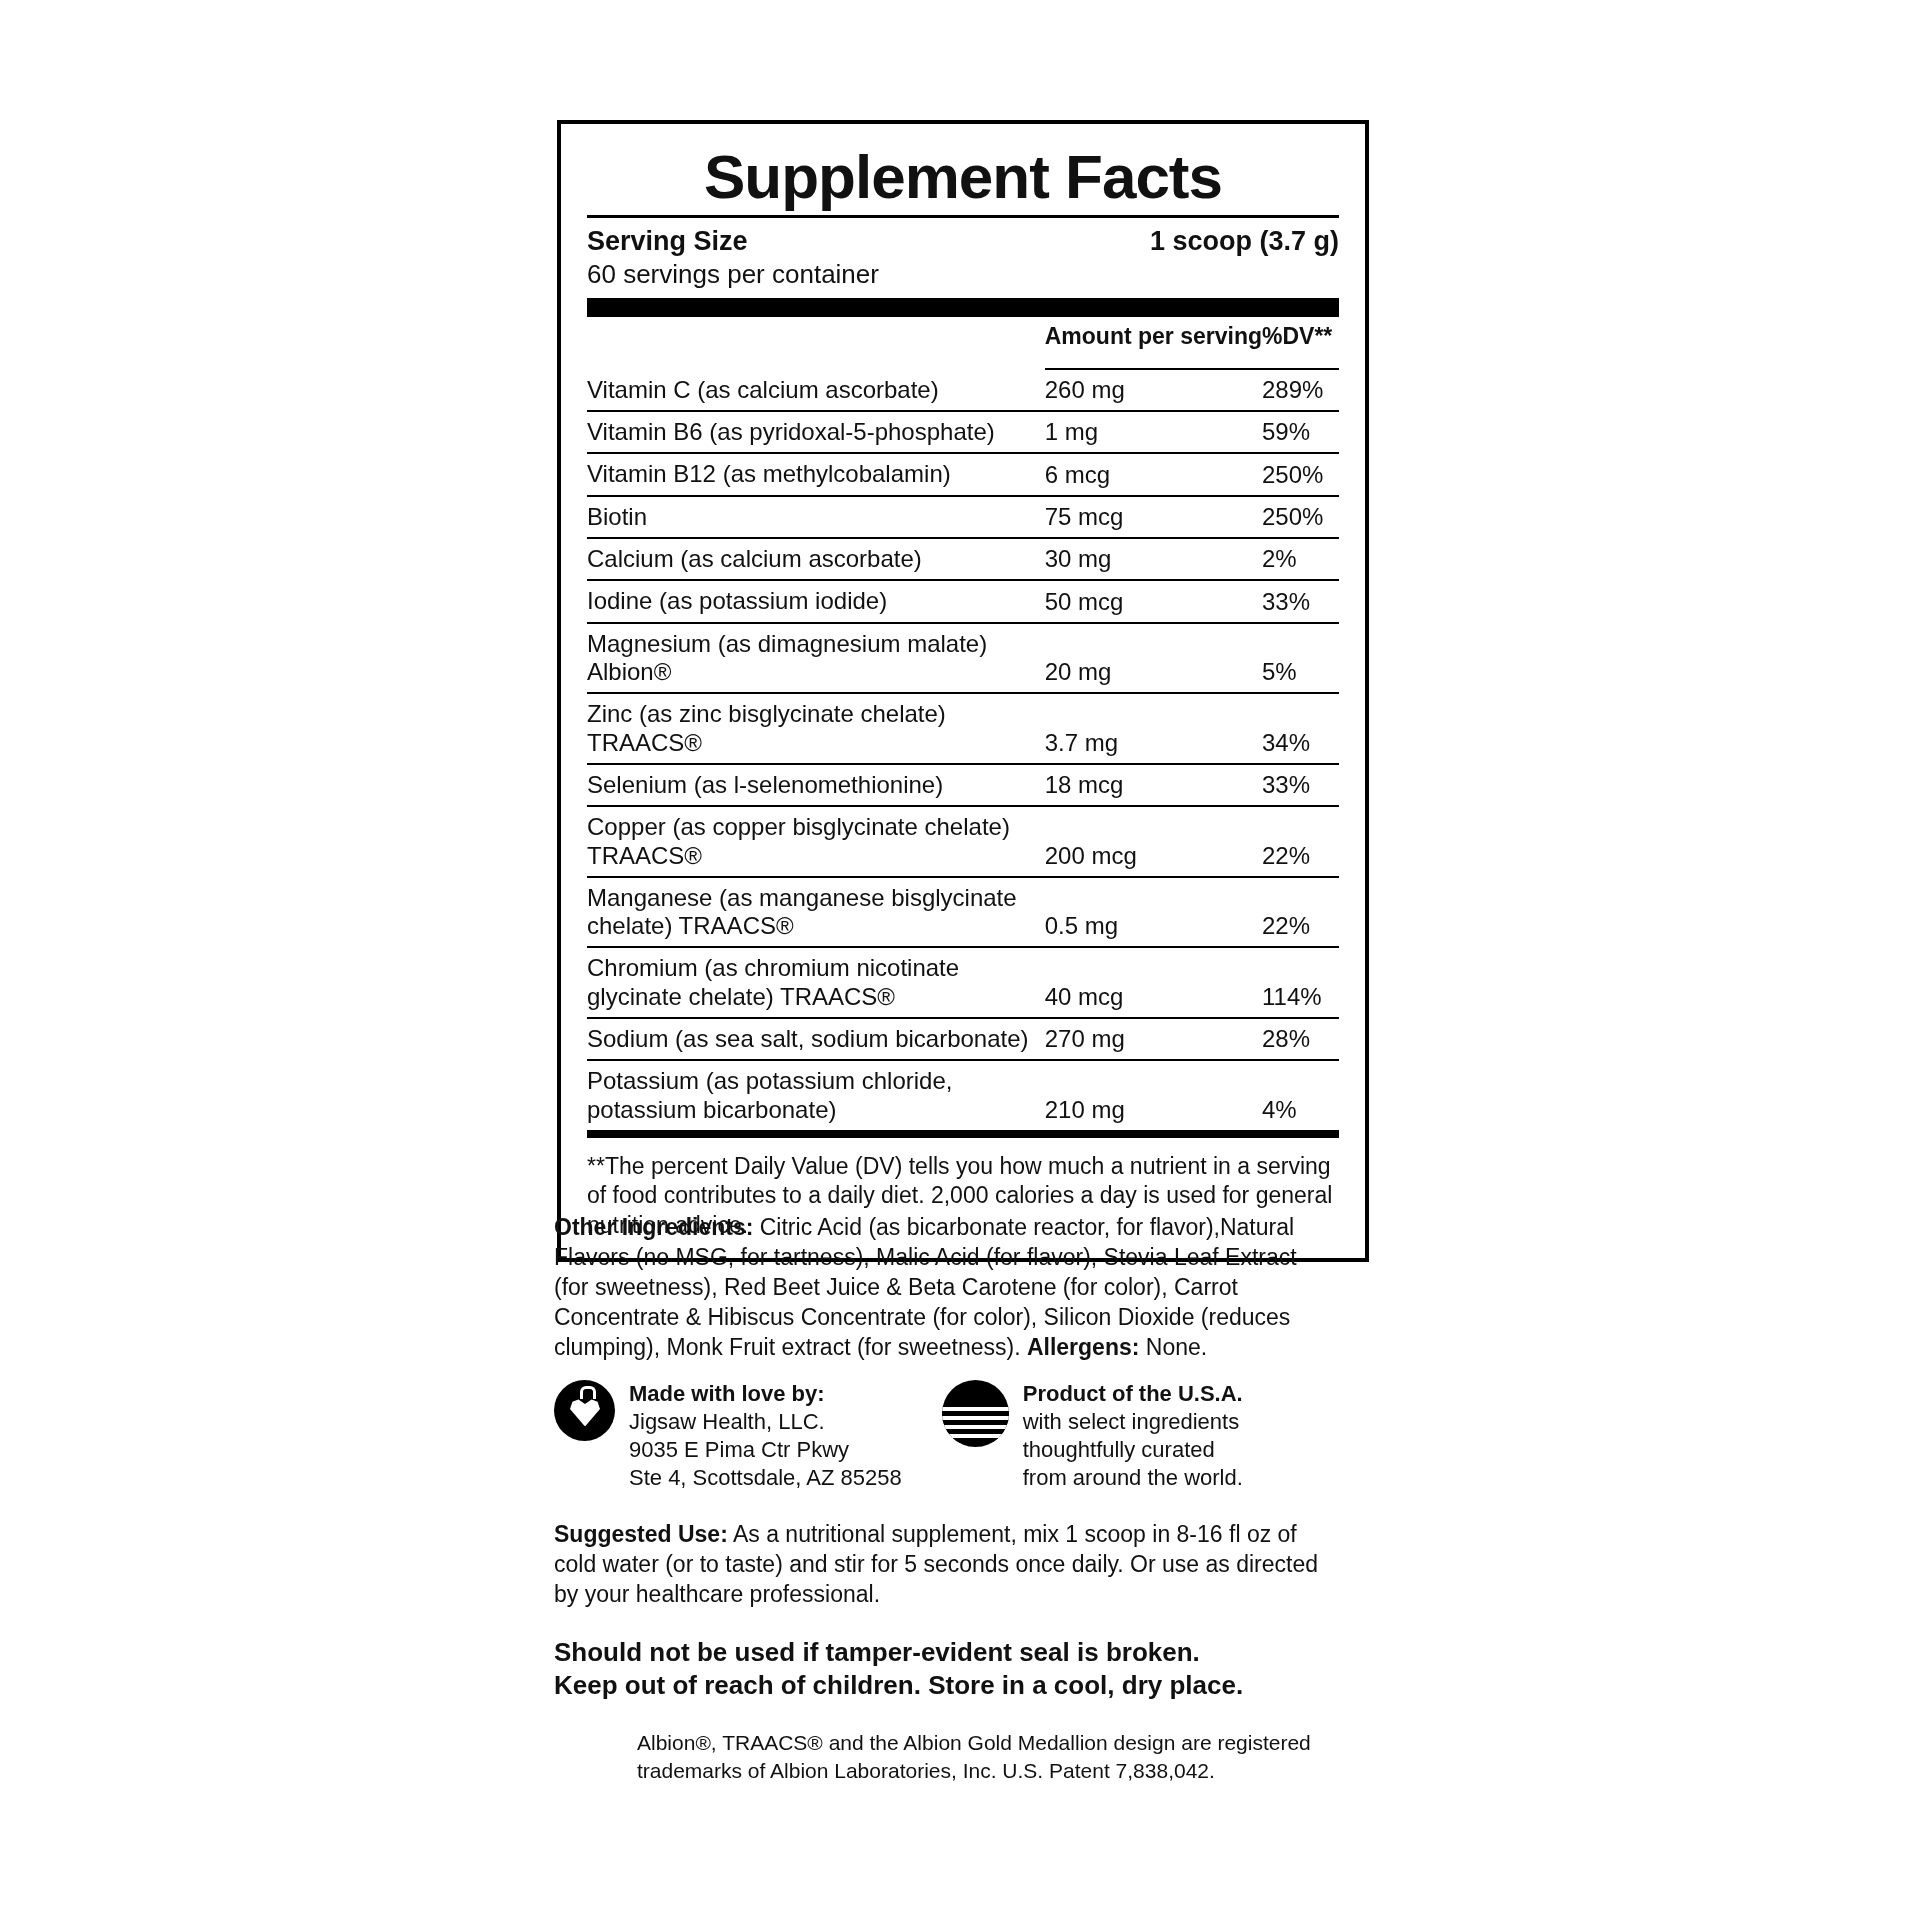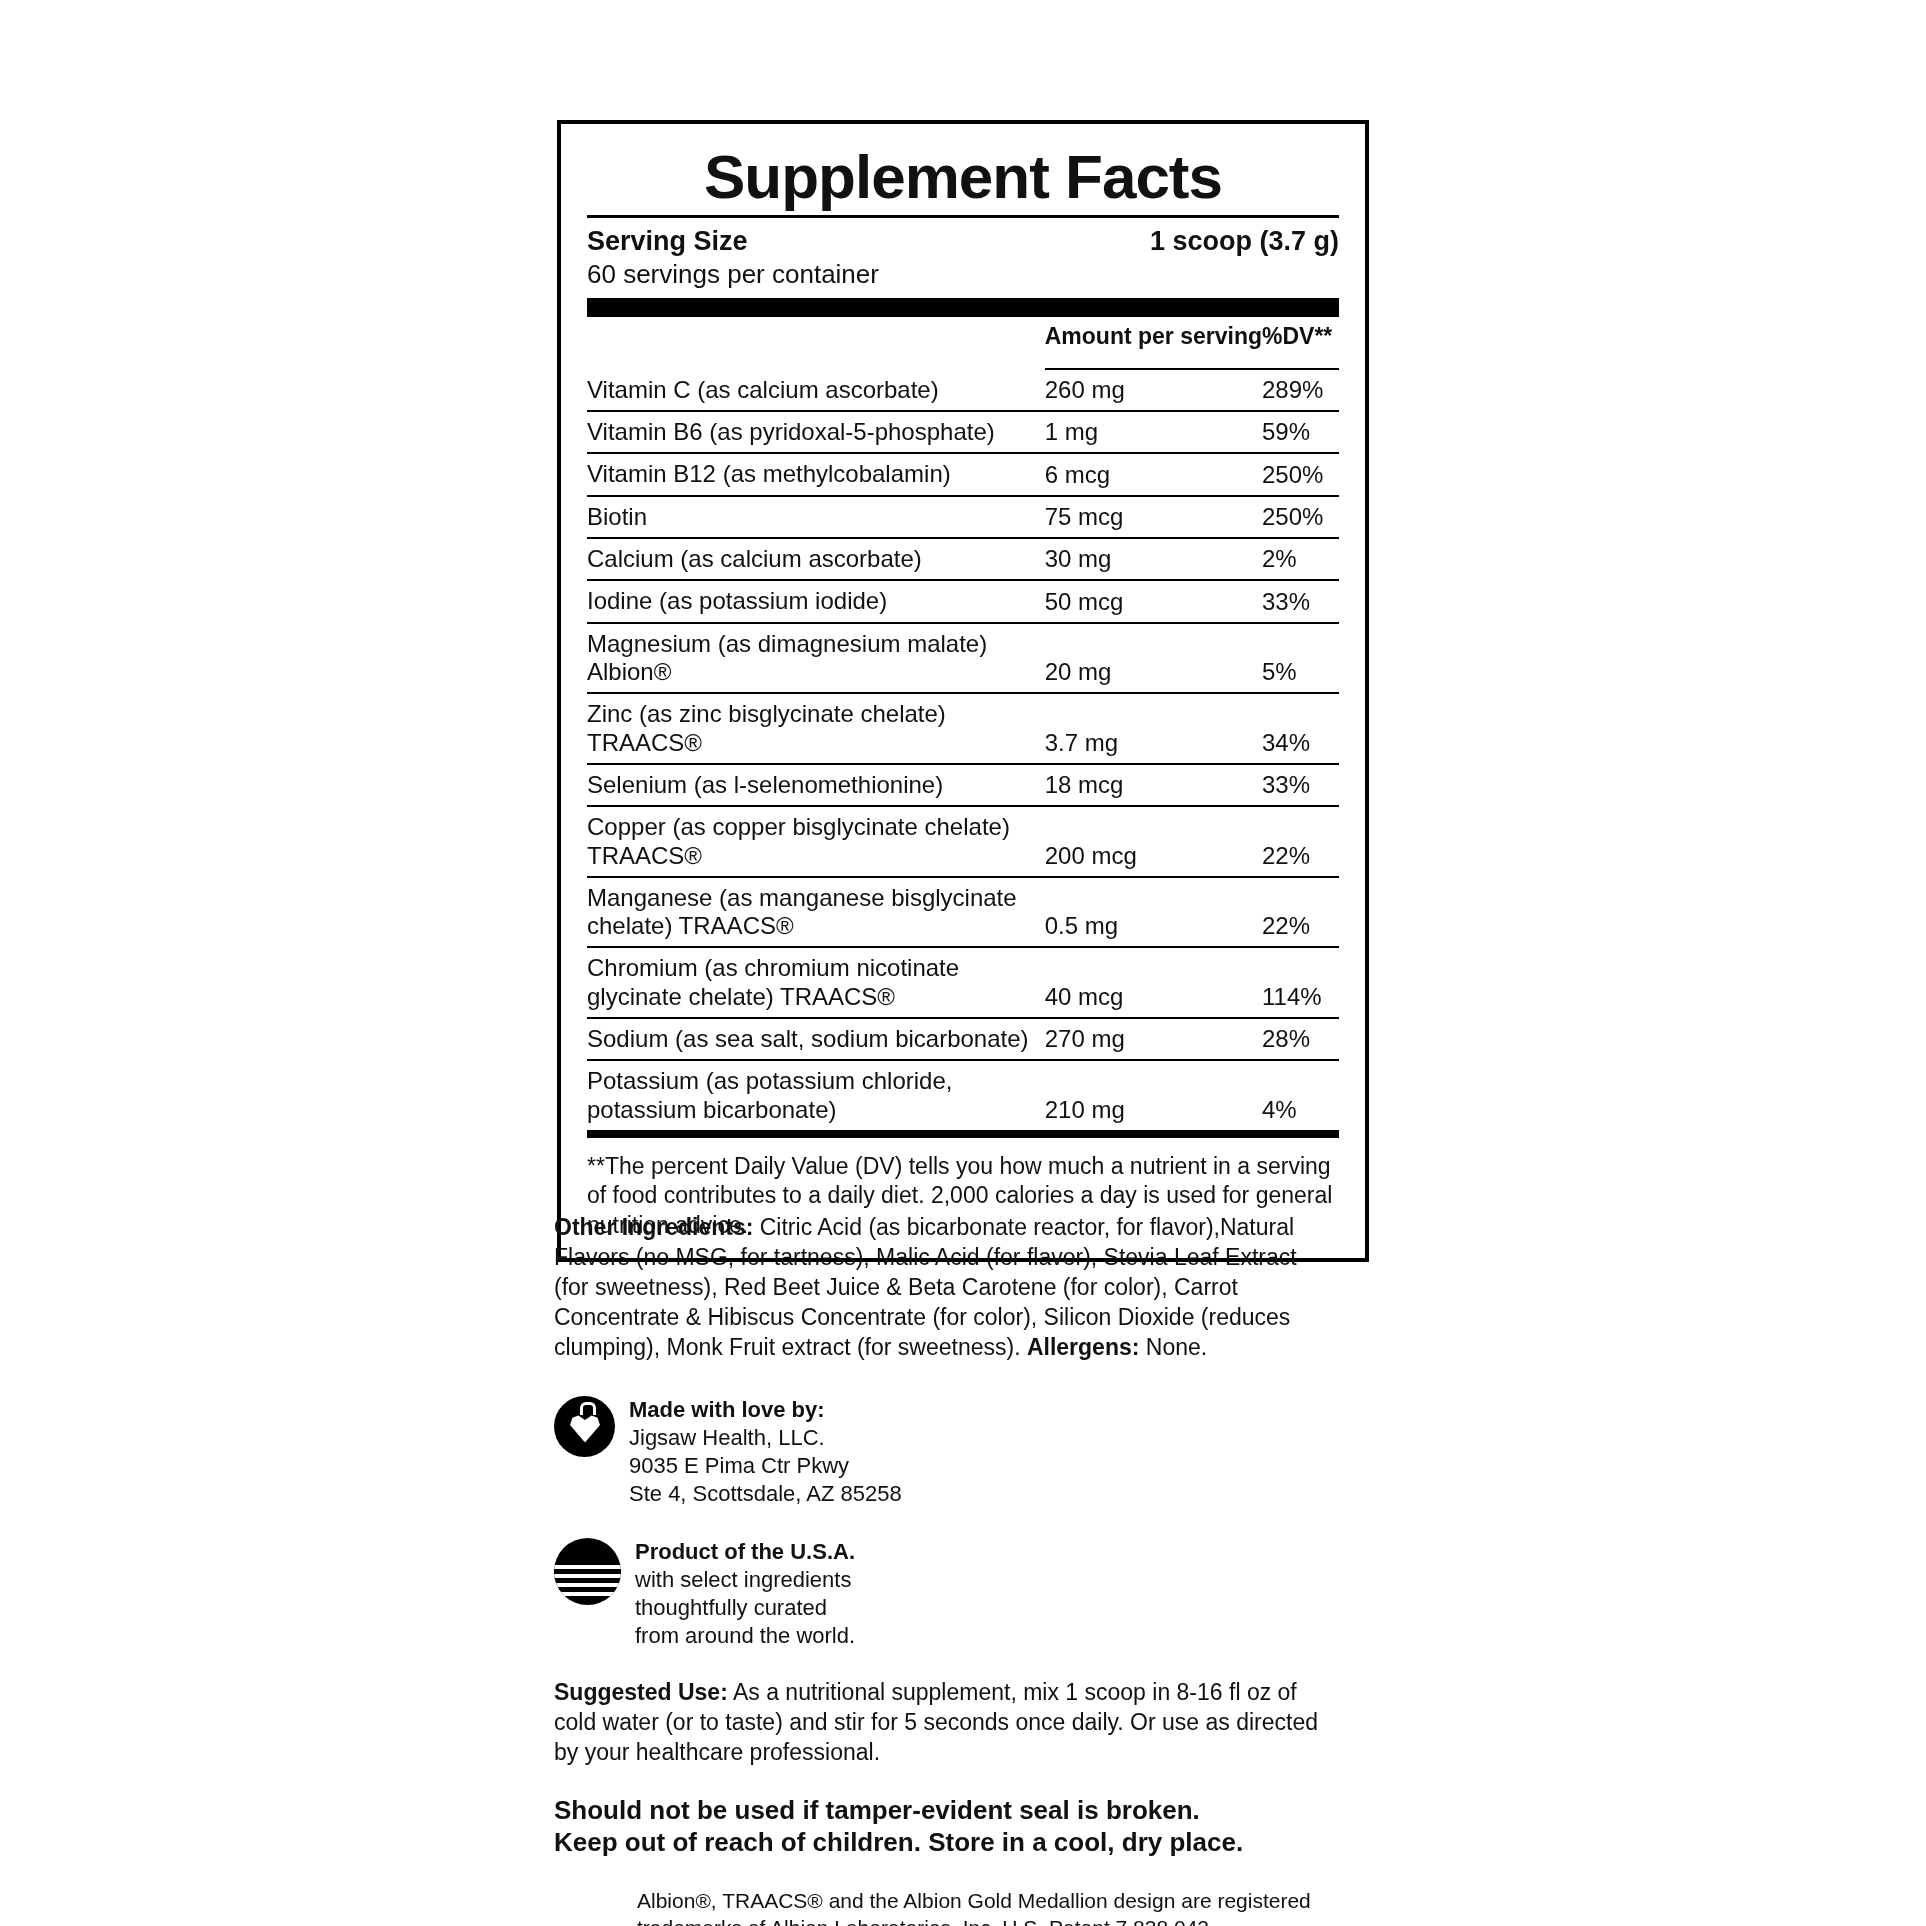--- a/index.html
+++ b/index.html
@@ -96,23 +96,22 @@
     top: 1213px;
     width: 782px;
     font-size: 23px;
     line-height: 1.3;
   }
   .below b { font-weight: bold; }
   .other-ing { margin-bottom: 0; }
 
   .badges {
     display: flex;
-    gap: 30px;
-    margin-top: 34px;
-    flex-direction: column;
+    gap: 40px;
+    margin-top: 18px;
   }
   .badge {
     display: flex;
     gap: 14px;
     align-items: flex-start;
   }
   .badge-text { font-size: 22px; line-height: 1.27; }
   .badge-text .bt-title { font-weight: bold; display: block; }
 
   .logo-heart {

